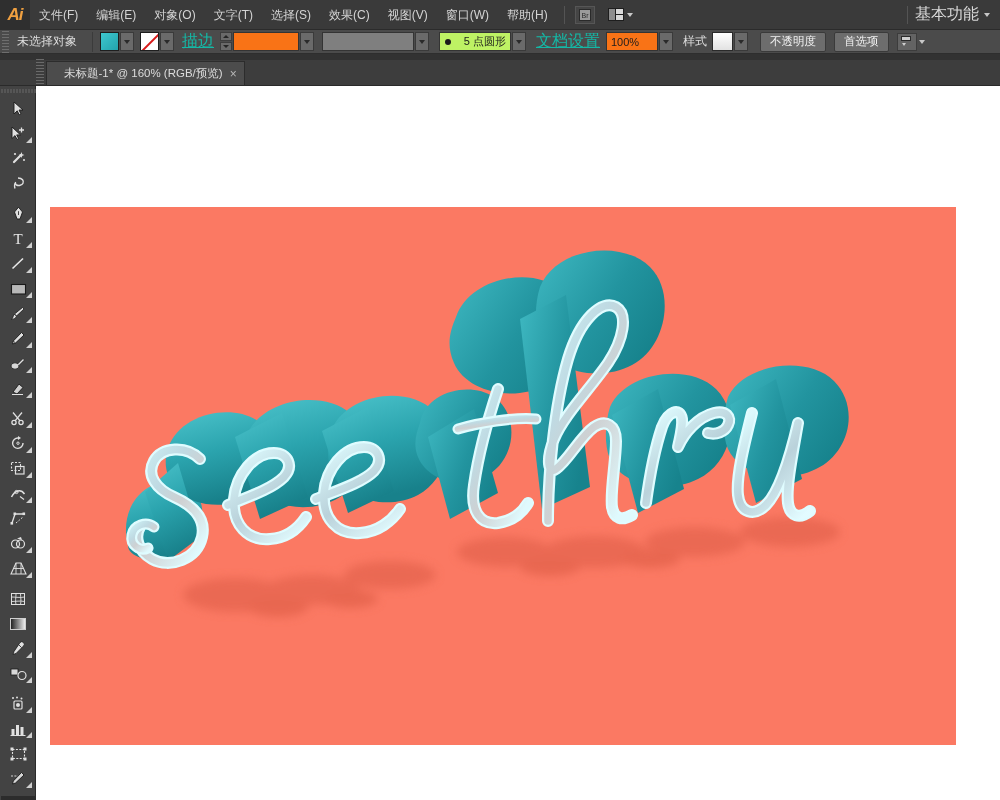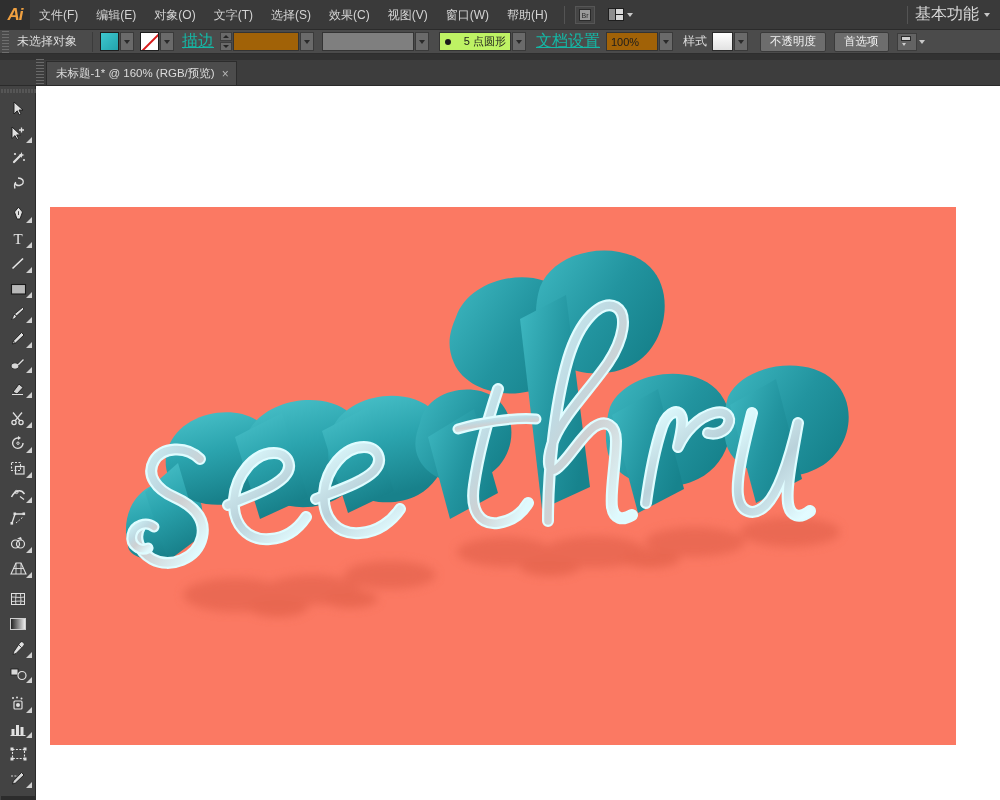--- a/index.html
+++ b/index.html
@@ -96,21 +96,21 @@
     display: flex; flex-direction: column; justify-content: space-between;
   }
   .stepper div {
     width: 12px; height: 9px; background: #6a6a6a; border: 1px solid #3d3d3d;
     display: flex; align-items: center; justify-content: center;
   }
   .tri-up { width:0;height:0;border-left:3px solid transparent;border-right:3px solid transparent;border-bottom:3.5px solid #252525; }
   .tri-dn { width:0;height:0;border-left:3px solid transparent;border-right:3px solid transparent;border-top:3.5px solid #252525; }
 
   .field {
-    height: 19px; background: #a16207; border: 1px solid #343434;
+    height: 19px; background: #f97316; border: 1px solid #343434;
     display: flex; align-items: center; padding: 0 4px;
     font-size: 11px; color: #1d1d1d;
   }
   .field.wide1 { width: 66px; }
   .field.wide2 { width: 92px; background: #7f7f7f; }
   .field.cap { width: 72px; background: #bef264; gap: 13px; justify-content: flex-end; }
   .field.opa { width: 52px; }
   .dot { width: 6px; height: 6px; background: #1b1b1b; border-radius: 50%; }
 
   .cb-btn {
@@ -136,21 +136,21 @@
   }
   .tab-grip {
     width: 8px; height: 26px;
     background-image: repeating-linear-gradient(to bottom, #6a6a6a 0 1px, transparent 1px 3px);
     margin-right: 2px; margin-left: 36px;
   }
   .doc-tab {
     height: 24px; background: #4c4c4c;
     border: 1px solid #2c2c2c; border-bottom: none;
     display: flex; align-items: center; gap: 7px;
-    padding: 0 7px 0 9px;
+    padding: 0 7px 0 17px;
     font-size: 11.5px; color: #dcdcdc; cursor: default; justify-content: space-between;
   }
   .tab-close { font-size: 12px; color: #b8b8b8; cursor: default; }
 
   
   .toolbar {
     position: absolute; top: 86px; left: 0; width: 36px; height: 714px;
     background: #434343; border-right: 1px solid #2b2b2b;
   }
   .tb-grip {

